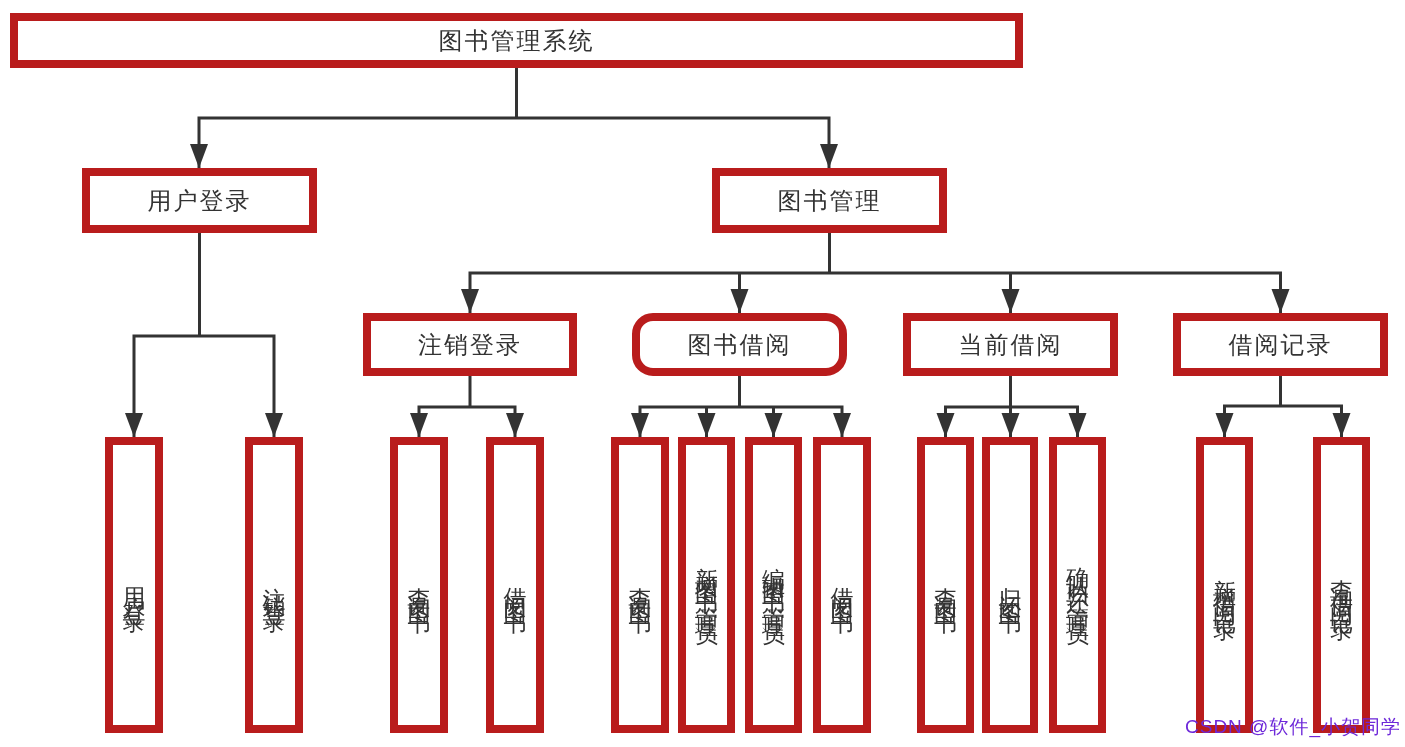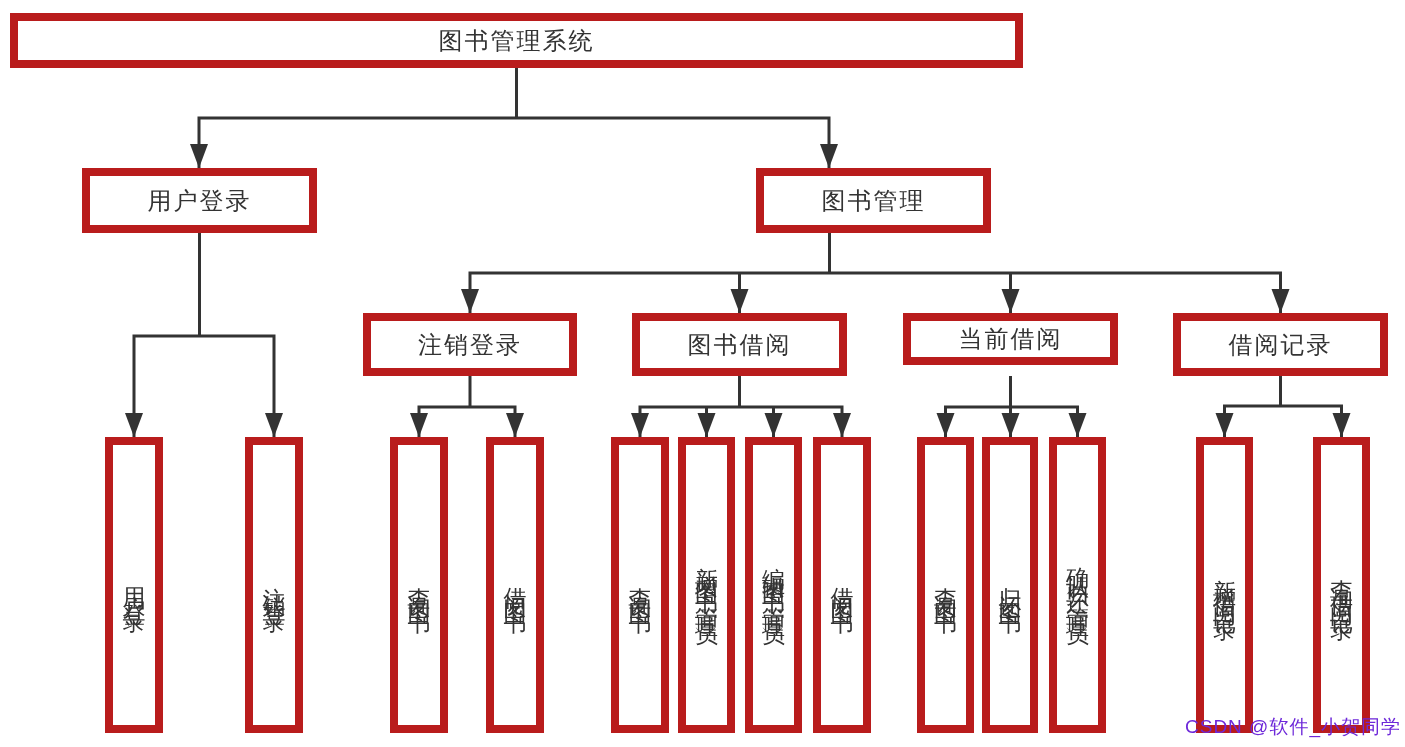--- a/index.html
+++ b/index.html
@@ -107,31 +107,31 @@
     </g>
   </svg>
 
   <div class="node" style="left:10px; top:13px; width:1013px; height:55px;">
     <span class="lbl">图书管理系统</span>
   </div>
 
   <div class="node" style="left:82px; top:168px; width:235px; height:65px;">
     <span class="lbl">用户登录</span>
   </div>
-  <div class="node" style="left:712px; top:168px; width:235px; height:65px;margin-left:44px;">
+  <div class="node" style="left:712px; top:168px; width:235px; height:65px;">
     <span class="lbl">图书管理</span>
   </div>
 
   <div class="node" style="left:363px; top:313px; width:214px; height:63px;">
     <span class="lbl">注销登录</span>
   </div>
-  <div class="node" style="left:632px; top:313px; width:215px; height:63px;">
+  <div class="node" style="left:632px; top:313px; width:215px; height:63px;border-radius:21px;">
     <span class="lbl">图书借阅</span>
   </div>
-  <div class="node" style="left:903px; top:313px; width:215px; height:52px;">
+  <div class="node" style="left:903px; top:313px; width:215px; height:63px;">
     <span class="lbl">当前借阅</span>
   </div>
   <div class="node" style="left:1173px; top:313px; width:215px; height:63px;">
     <span class="lbl">借阅记录</span>
   </div>
 
   <div class="node vert" style="left:105px; top:437px; width:58px; height:296px;">
     <span class="lbl">用户登录</span>
   </div>
   <div class="node vert" style="left:245px; top:437px; width:58px; height:296px;">

